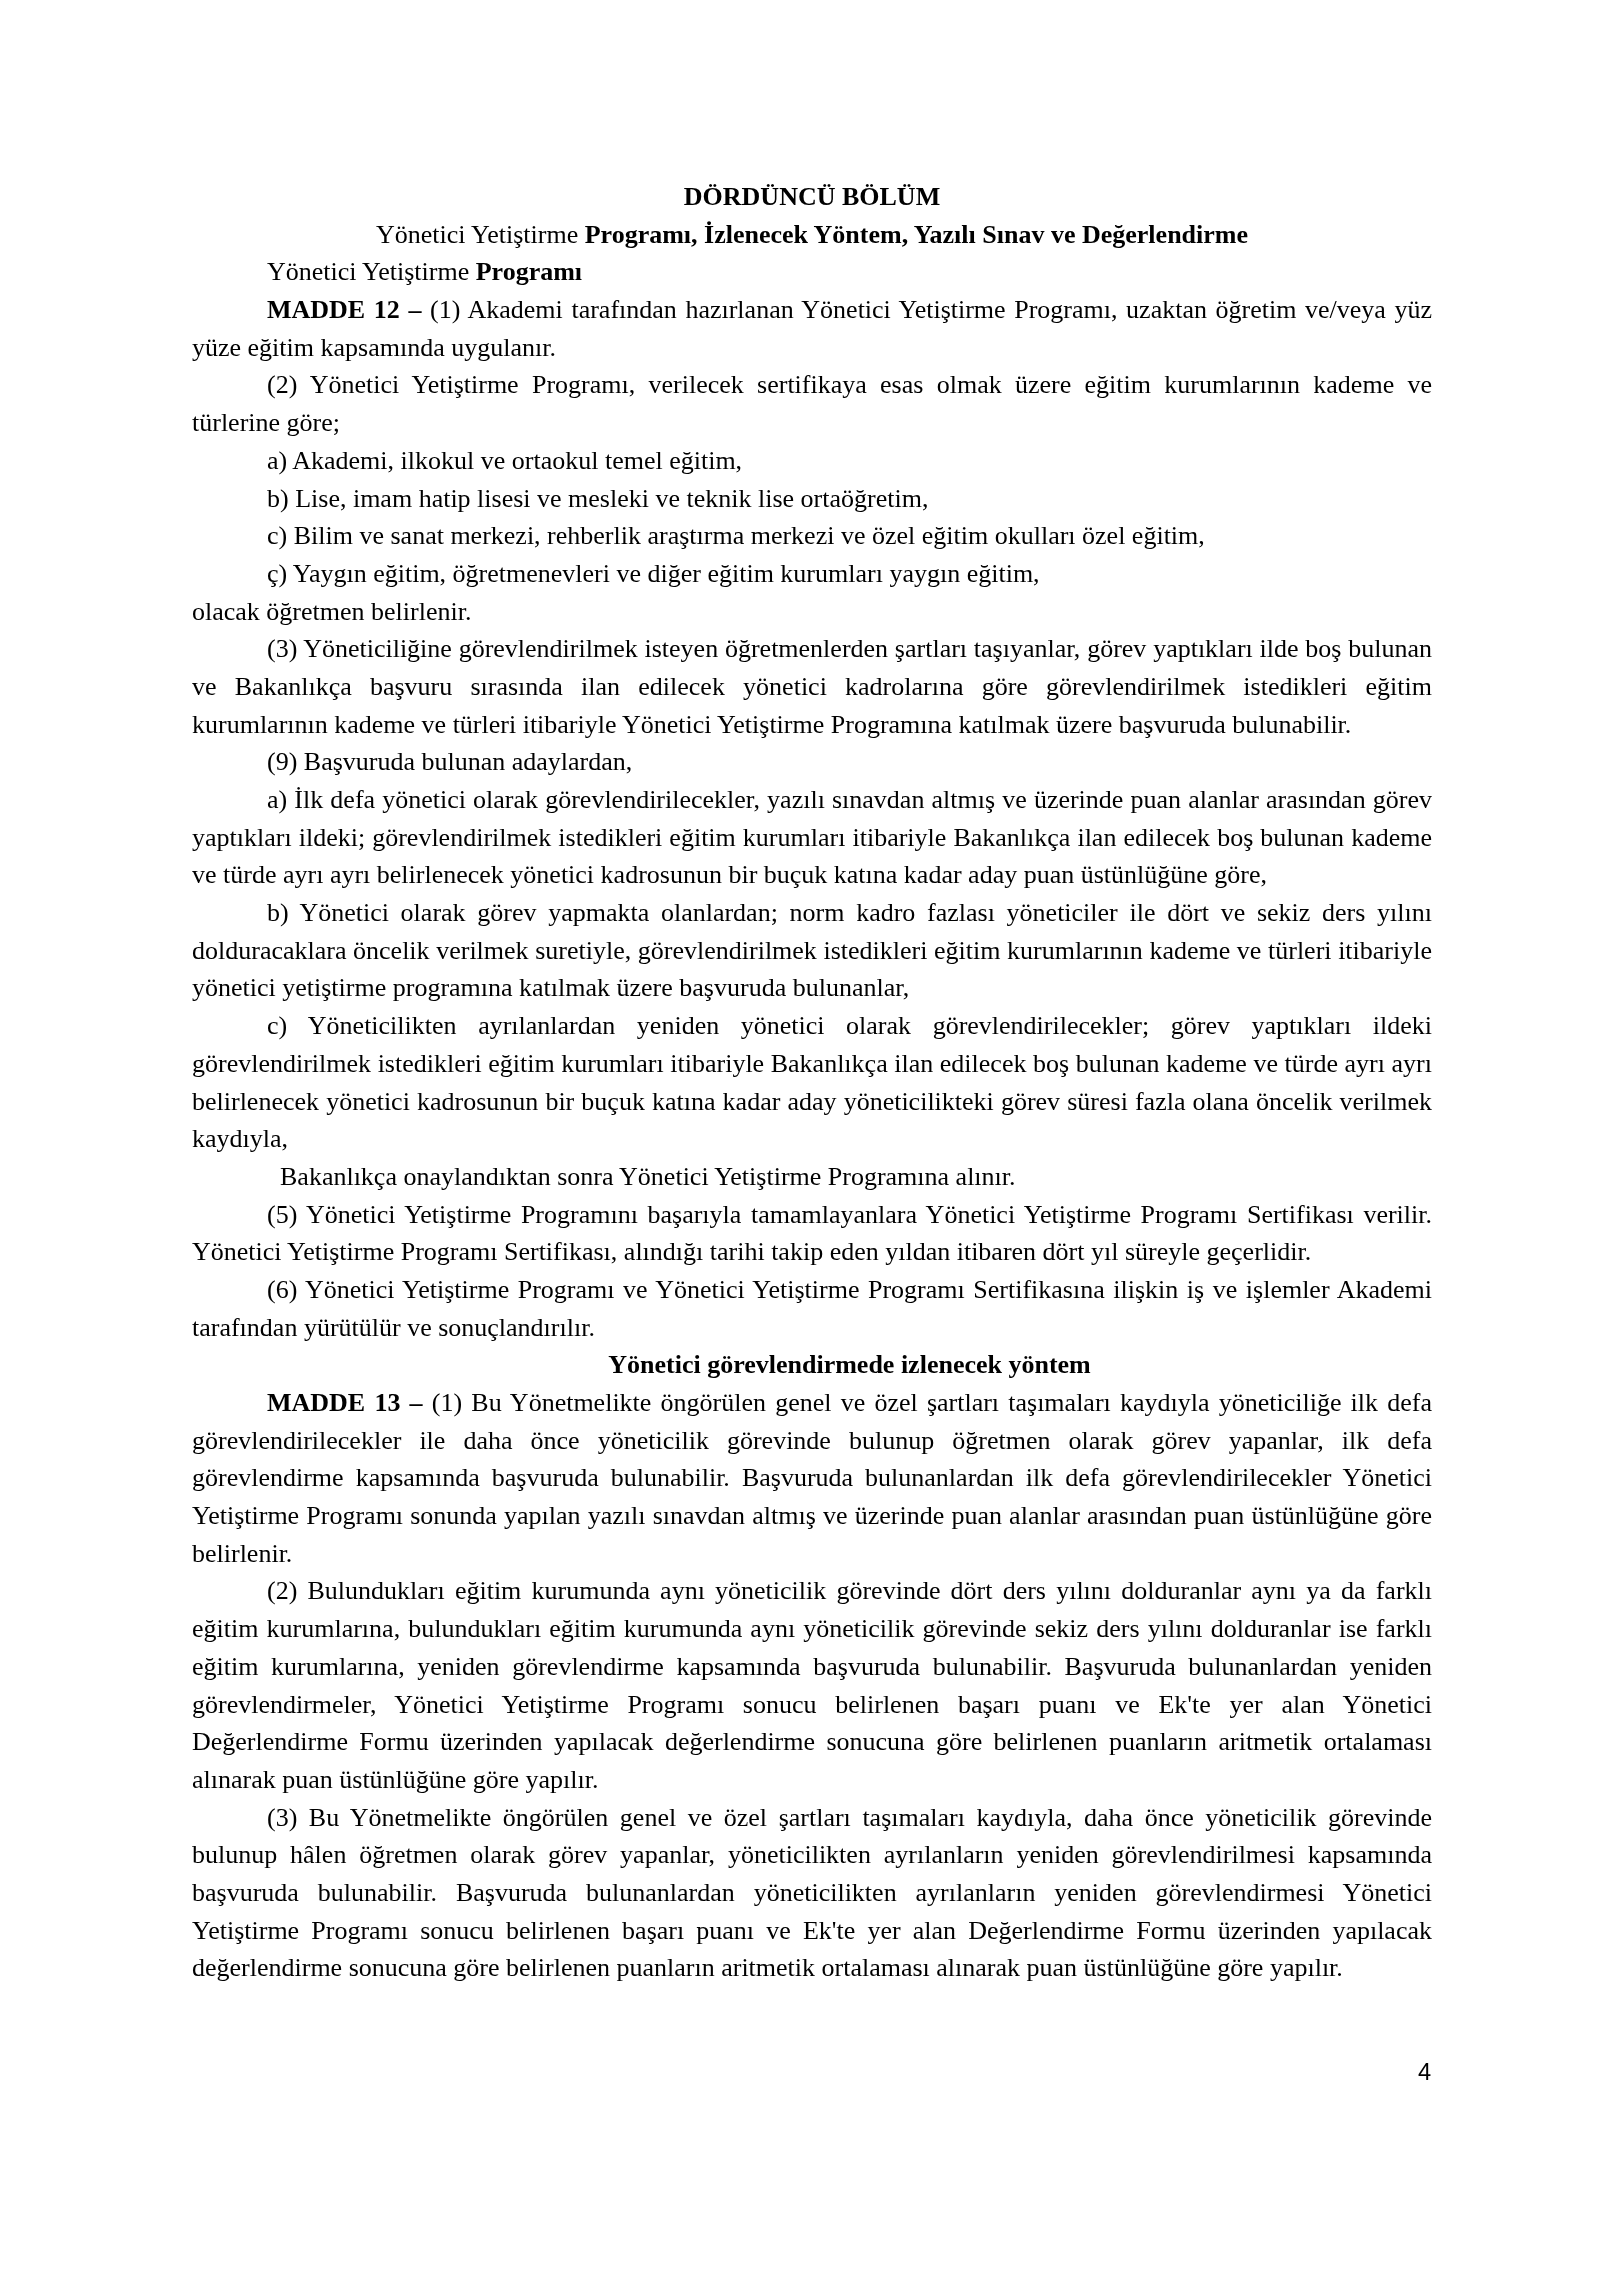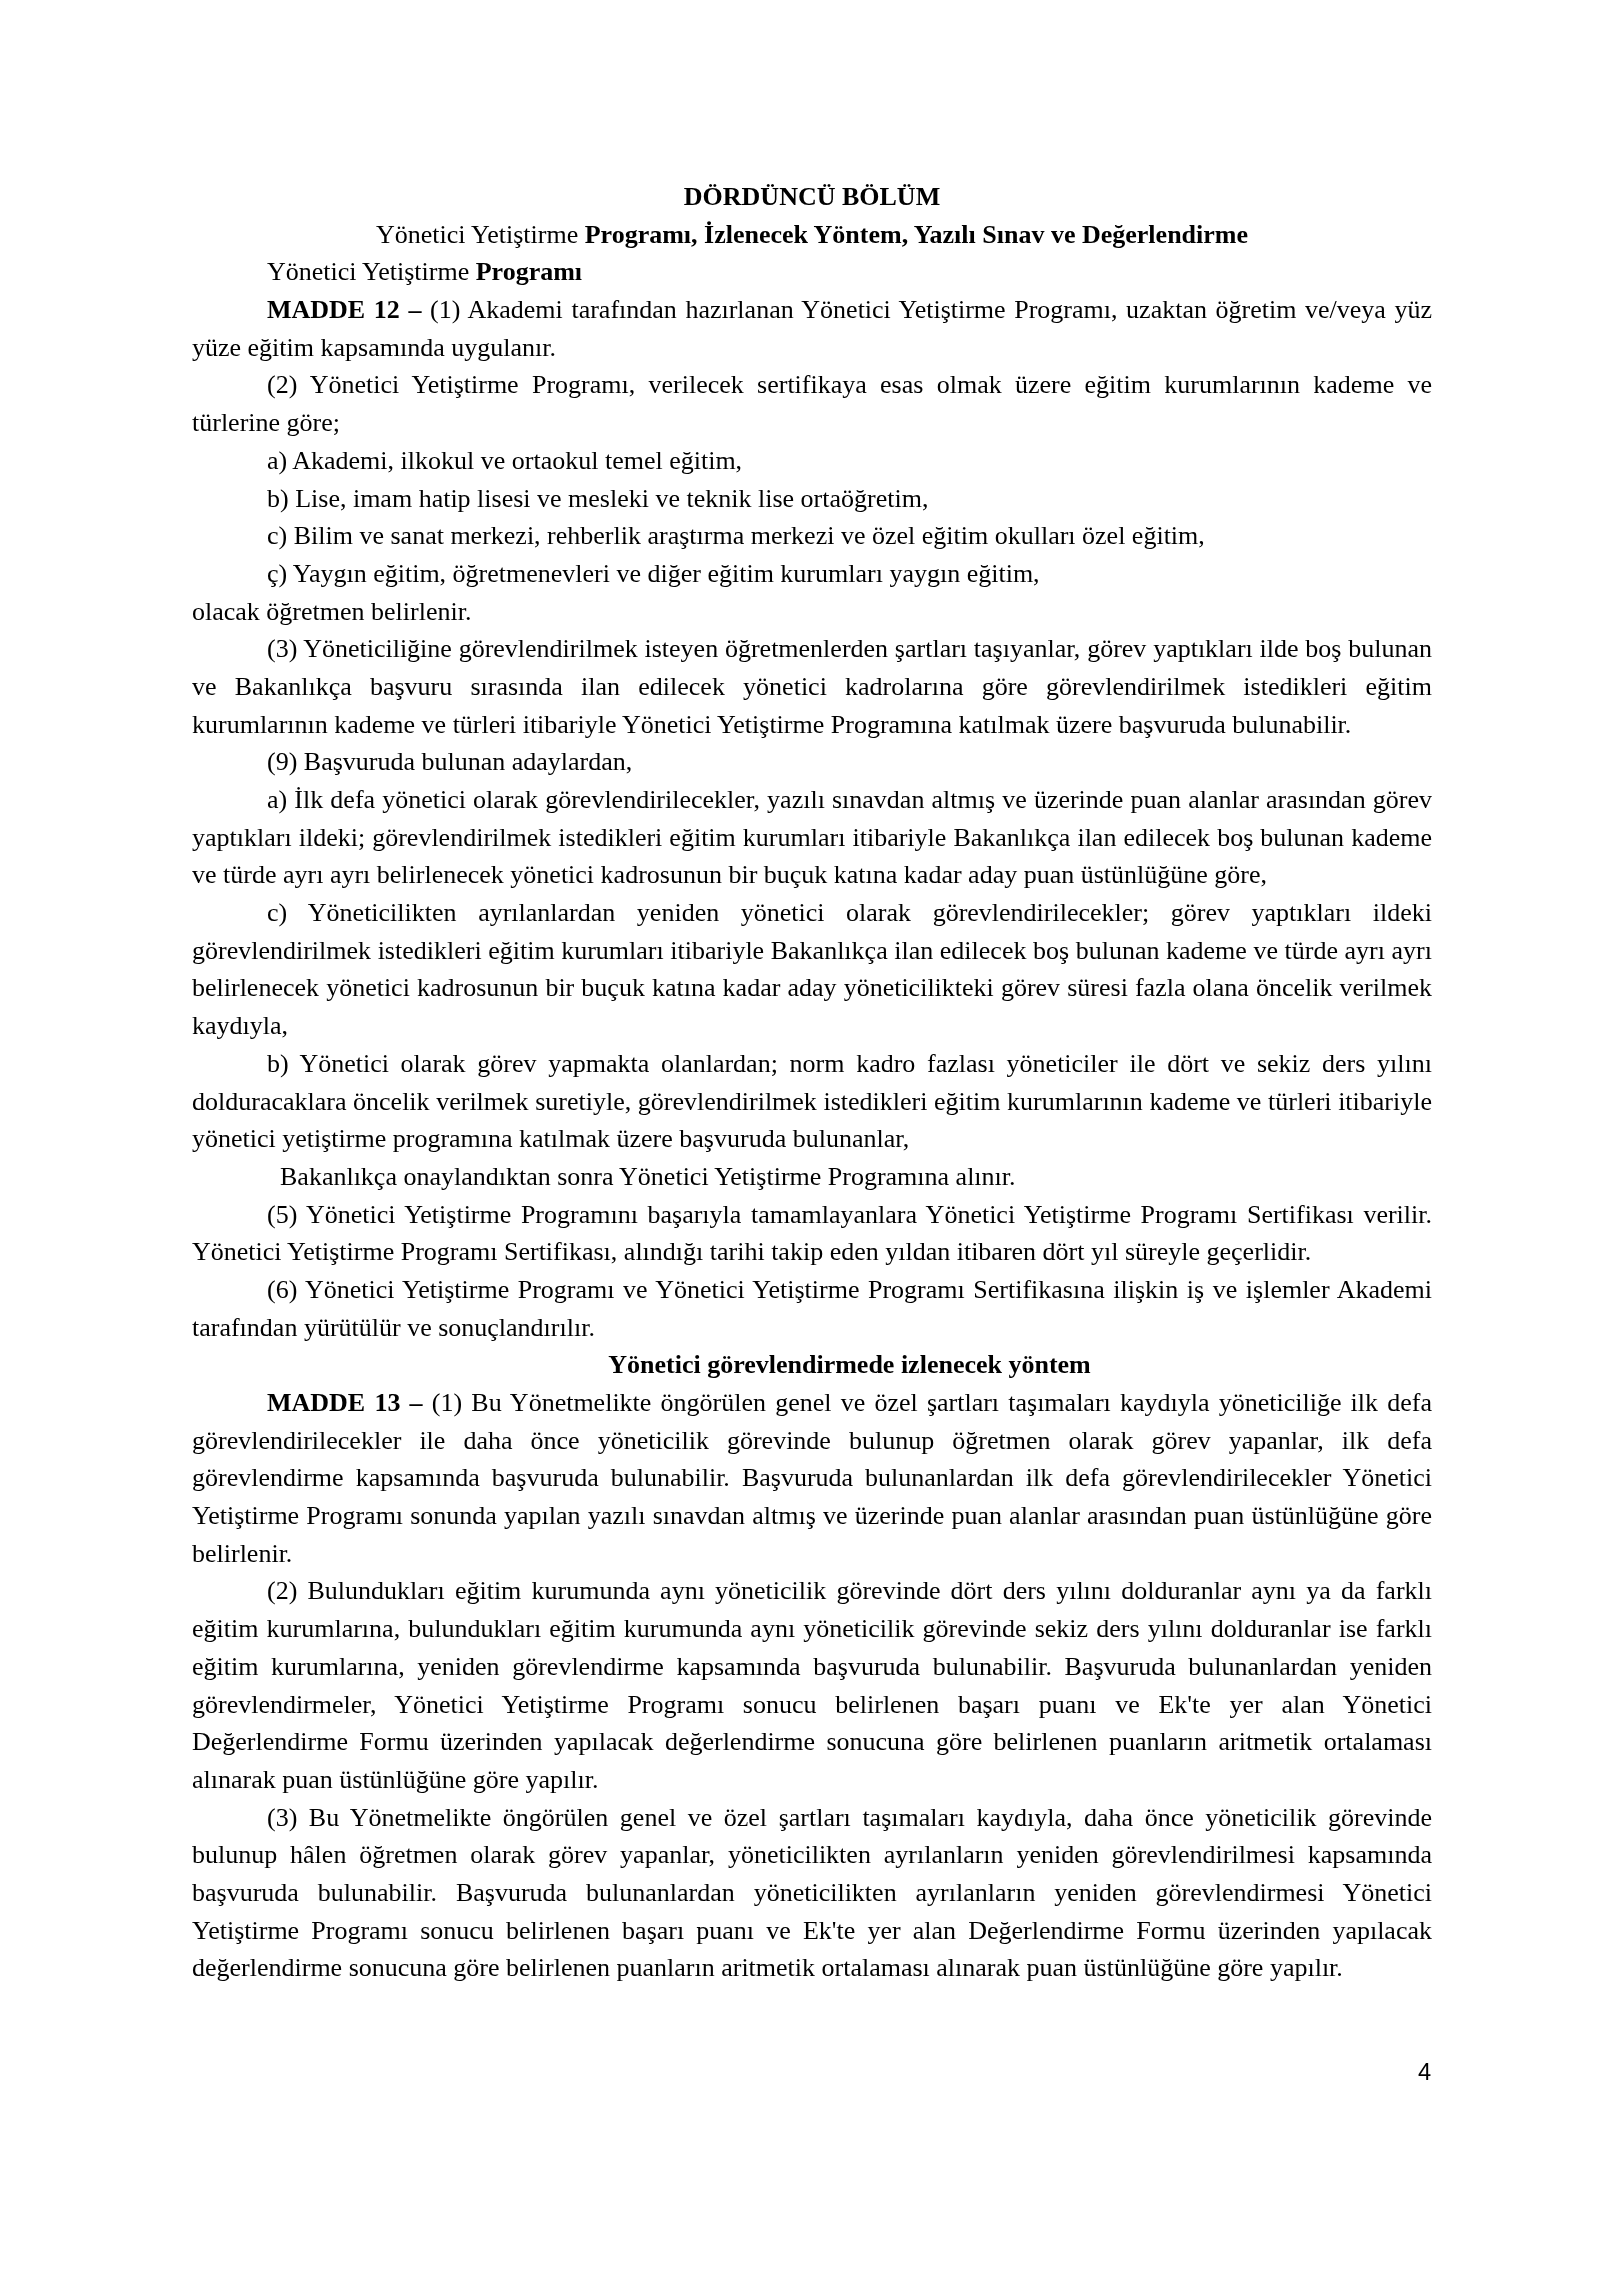--- a/index.html
+++ b/index.html
@@ -104,23 +104,23 @@
     <p class="para indent">ç) Yaygın eğitim, öğretmenevleri ve diğer eğitim kurumları yaygın eğitim,</p>
 
     <p class="para">olacak öğretmen belirlenir.</p>
 
     <p class="para indent">(3) Yöneticiliğine görevlendirilmek isteyen öğretmenlerden şartları taşıyanlar, görev yaptıkları ilde boş bulunan ve Bakanlıkça başvuru sırasında ilan edilecek yönetici kadrolarına göre görevlendirilmek istedikleri eğitim kurumlarının kademe ve türleri itibariyle Yönetici Yetiştirme Programına katılmak üzere başvuruda bulunabilir.</p>
 
     <p class="para indent">(9) Başvuruda bulunan adaylardan,</p>
 
     <p class="para indent">a) İlk defa yönetici olarak görevlendirilecekler, yazılı sınavdan altmış ve üzerinde puan alanlar arasından görev yaptıkları ildeki; görevlendirilmek istedikleri eğitim kurumları itibariyle Bakanlıkça ilan edilecek boş bulunan kademe ve türde ayrı ayrı belirlenecek yönetici kadrosunun bir buçuk katına kadar aday puan üstünlüğüne göre,</p>
 
+    <p class="para indent">b) Yönetici olarak görev yapmakta olanlardan; norm kadro fazlası yöneticiler ile dört ve sekiz ders yılını dolduracaklara öncelik verilmek suretiyle, görevlendirilmek istedikleri eğitim kurumlarının kademe ve türleri itibariyle yönetici yetiştirme programına katılmak üzere başvuruda bulunanlar,</p>
+
     <p class="para indent">c) Yöneticilikten ayrılanlardan yeniden yönetici olarak görevlendirilecekler; görev yaptıkları ildeki görevlendirilmek istedikleri eğitim kurumları itibariyle Bakanlıkça ilan edilecek boş bulunan kademe ve türde ayrı ayrı belirlenecek yönetici kadrosunun bir buçuk katına kadar aday yöneticilikteki görev süresi fazla olana öncelik verilmek kaydıyla,</p>
-
-    <p class="para indent">b) Yönetici olarak görev yapmakta olanlardan; norm kadro fazlası yöneticiler ile dört ve sekiz ders yılını dolduracaklara öncelik verilmek suretiyle, görevlendirilmek istedikleri eğitim kurumlarının kademe ve türleri itibariyle yönetici yetiştirme programına katılmak üzere başvuruda bulunanlar,</p>
 
     <p class="para indent-wide">Bakanlıkça onaylandıktan sonra Yönetici Yetiştirme Programına alınır.</p>
 
     <p class="para indent">(5) Yönetici Yetiştirme Programını başarıyla tamamlayanlara Yönetici Yetiştirme Programı Sertifikası verilir. Yönetici Yetiştirme Programı Sertifikası, alındığı tarihi takip eden yıldan itibaren dört yıl süreyle geçerlidir.</p>
 
     <p class="para indent">(6) Yönetici Yetiştirme Programı ve Yönetici Yetiştirme Programı Sertifikasına ilişkin iş ve işlemler Akademi tarafından yürütülür ve sonuçlandırılır.</p>
 
     <p class="section-head">Yönetici görevlendirmede izlenecek yöntem</p>
 
     <p class="para indent"><b>MADDE 13  – </b><span>(1) Bu Yönetmelikte öngörülen genel ve özel şartları taşımaları kaydıyla  yöneticiliğe ilk defa görevlendirilecekler ile daha önce yöneticilik görevinde bulunup öğretmen olarak görev yapanlar, ilk defa görevlendirme kapsamında başvuruda bulunabilir. Başvuruda bulunanlardan ilk defa görevlendirilecekler Yönetici Yetiştirme Programı sonunda yapılan yazılı sınavdan altmış ve üzerinde puan alanlar arasından puan üstünlüğüne göre belirlenir.</span></p>

